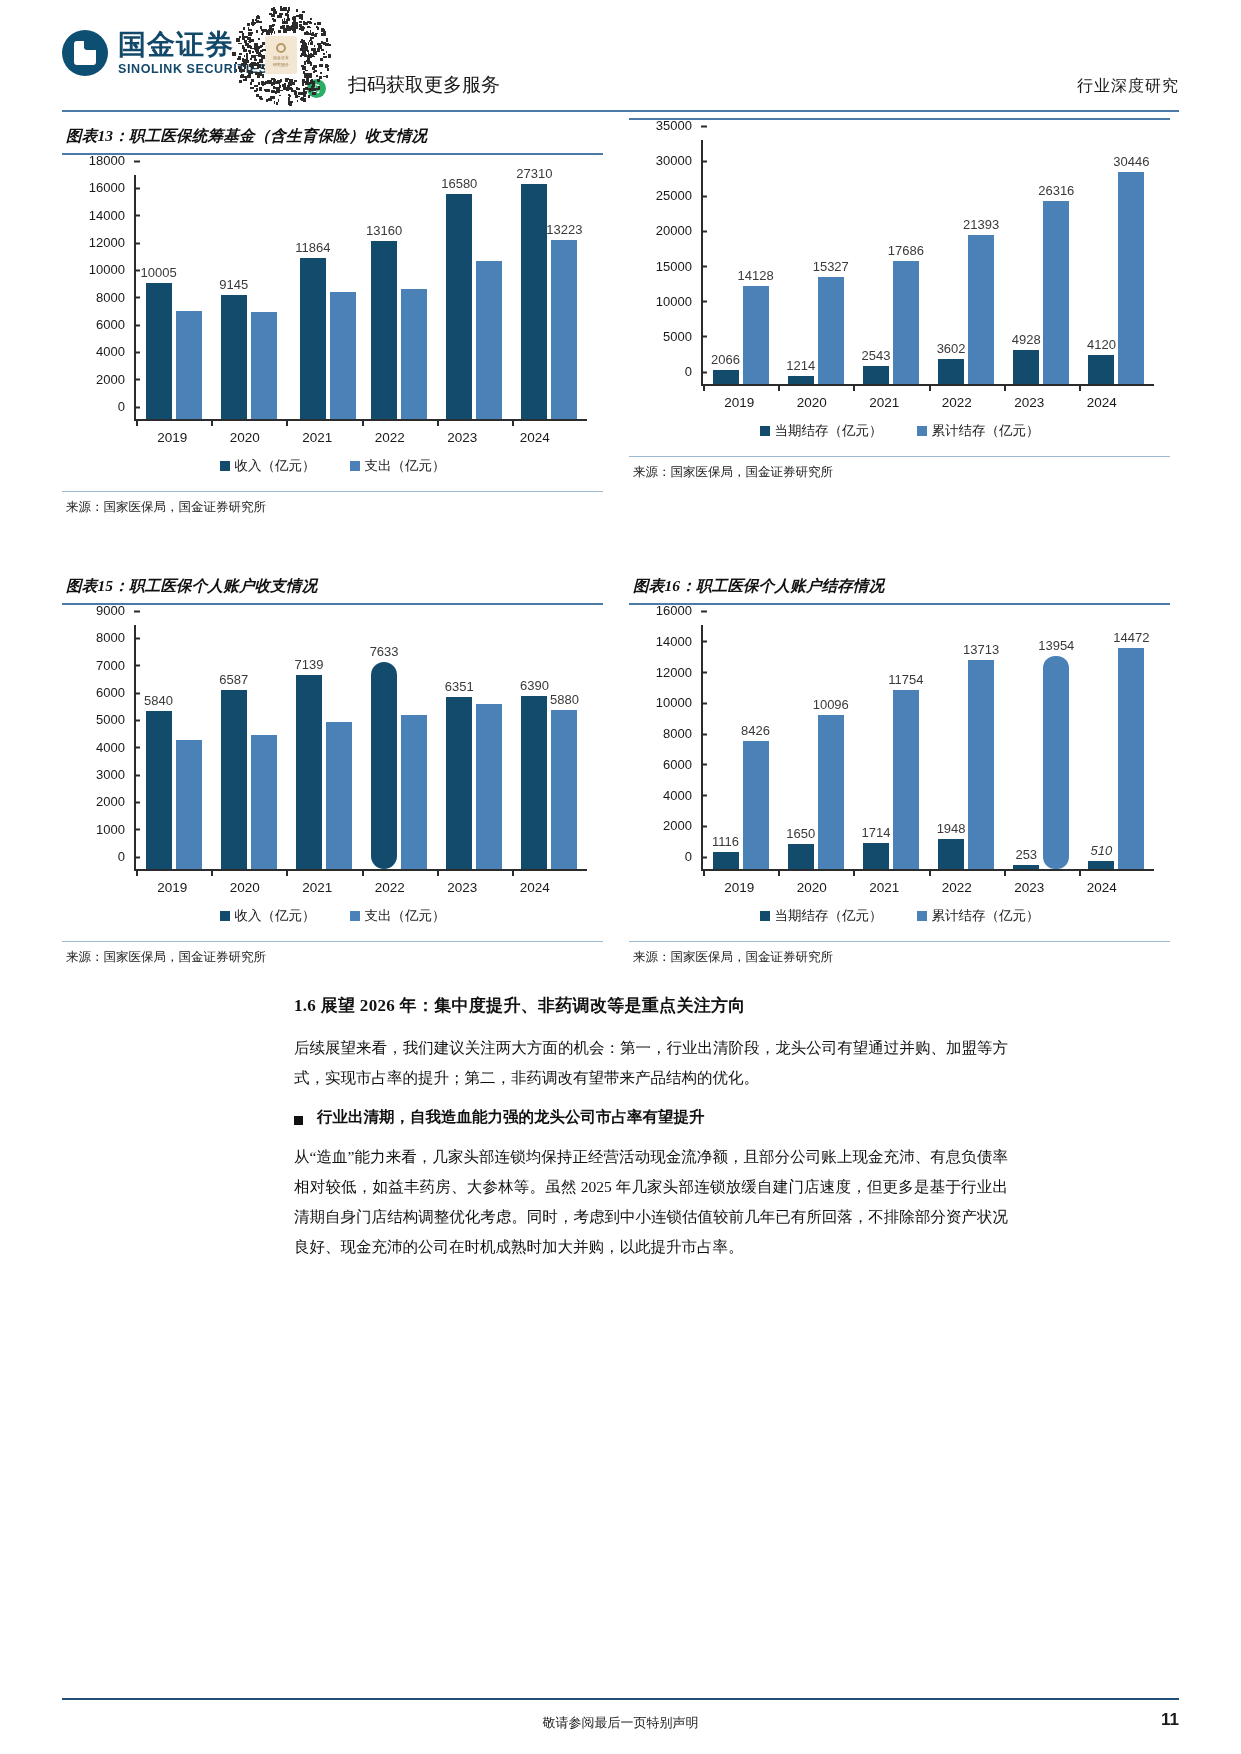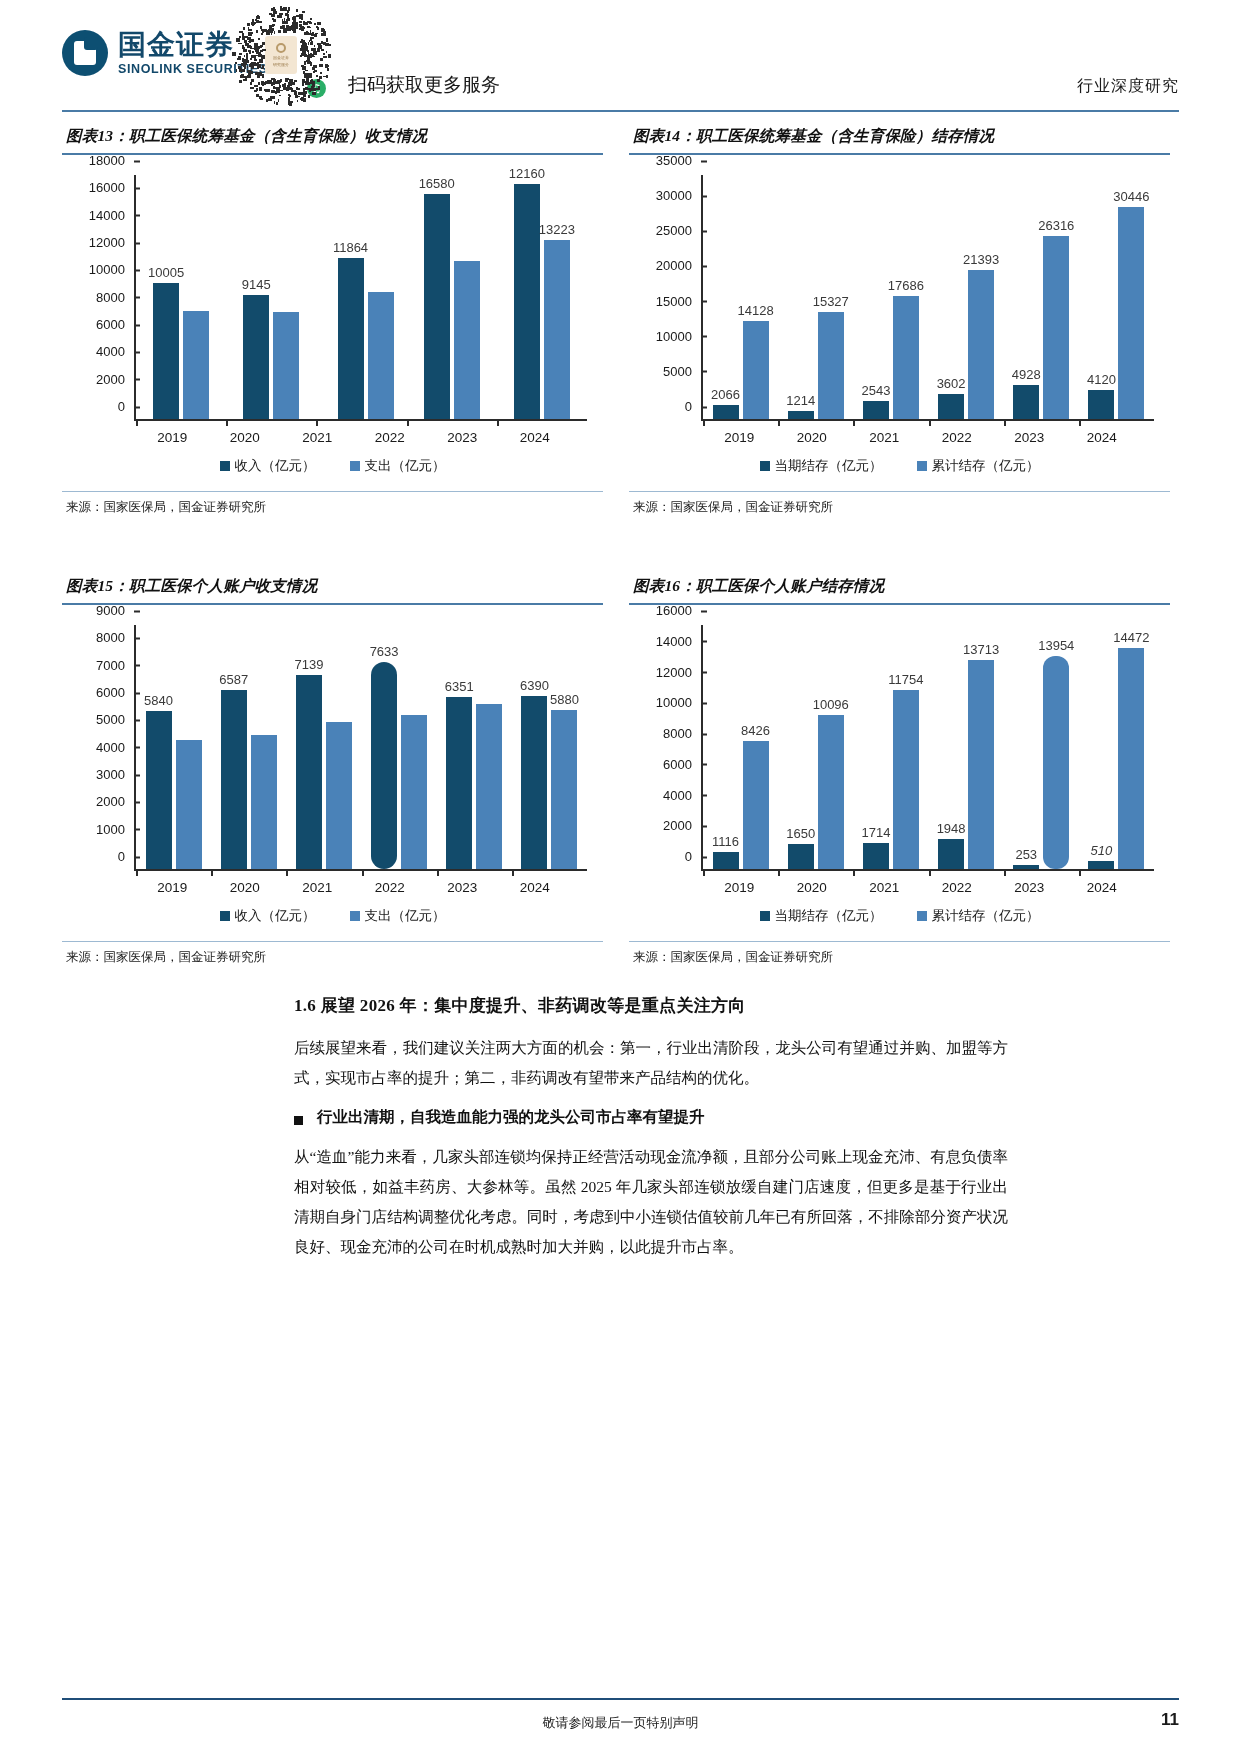--- a/index.html
+++ b/index.html
@@ -881,29 +881,36 @@
               </div>
               <div class="group">
                 <span class="xtickmark"></span>
                 <div class="bar" style="height: 65.9111%; background: rgb(18, 75, 107); margin-left: 8px;">
                   <span class="vlabel">11864</span>
                 </div>
                 <div class="bar" style="height: 51.9111%; background: rgb(74, 130, 184);"></div>
               </div>
               <div class="group">
                 <span class="xtickmark"></span>
+                <div class="bar" style="height: 73.1111%; background: rgb(18, 75, 107);">
+                  <span class="vlabel">13160</span>
+                </div>
+                <div class="bar" style="height: 53.1%; background: rgb(74, 130, 184);"></div>
+              </div>
+              <div class="group">
+                <span class="xtickmark"></span>
                 <div class="bar" style="height: 92.1111%; background: rgb(18, 75, 107);">
                   <span class="vlabel">16580</span>
                 </div>
                 <div class="bar" style="height: 64.6056%; background: rgb(74, 130, 184);"></div>
               </div>
               <div class="group">
                 <span class="xtickmark"></span>
                 <div class="bar" style="height: 96.3444%; background: rgb(18, 75, 107);">
-                  <span class="vlabel">12160</span>
+                  <span class="vlabel">27310</span>
                 </div>
                 <div class="bar" style="height: 73.4611%; background: rgb(74, 130, 184);">
                   <span class="vlabel">13223</span>
                 </div>
               </div>
             </div>
           </div>
           <div class="xlabels">
             <span>2019</span>
             <span>2020</span>
@@ -921,21 +928,20 @@
           <div class="legend-item">
             <span class="swatch" style="background: rgb(74, 130, 184);"></span>
             <span>支出（亿元）</span>
           </div>
         </div>
       <div class="src-rule"></div>
       <div class="src-note">来源：国家医保局，国金证券研究所</div>
     </div>
 
     <div class="chart-cell">
-      <div class="fig-title">图表14：职工医保统筹基金（含生育保险）结存情况</div>
       <div class="fig-rule"></div>
       <div class="chart-area">
           <div class="plot">
             <div class="y-axis-line"></div>
             <div class="x-axis-line"></div>
             <div class="ytick" style="bottom: 0%;">0<span class="tickmark"></span></div>
             <div class="ytick" style="bottom: 14.2857%;">5000<span class="tickmark"></span></div>
             <div class="ytick" style="bottom: 28.5714%;">10000<span class="tickmark"></span></div>
             <div class="ytick" style="bottom: 42.8571%;">15000<span class="tickmark"></span></div>
             <div class="ytick" style="bottom: 57.1429%;">20000<span class="tickmark"></span></div>

